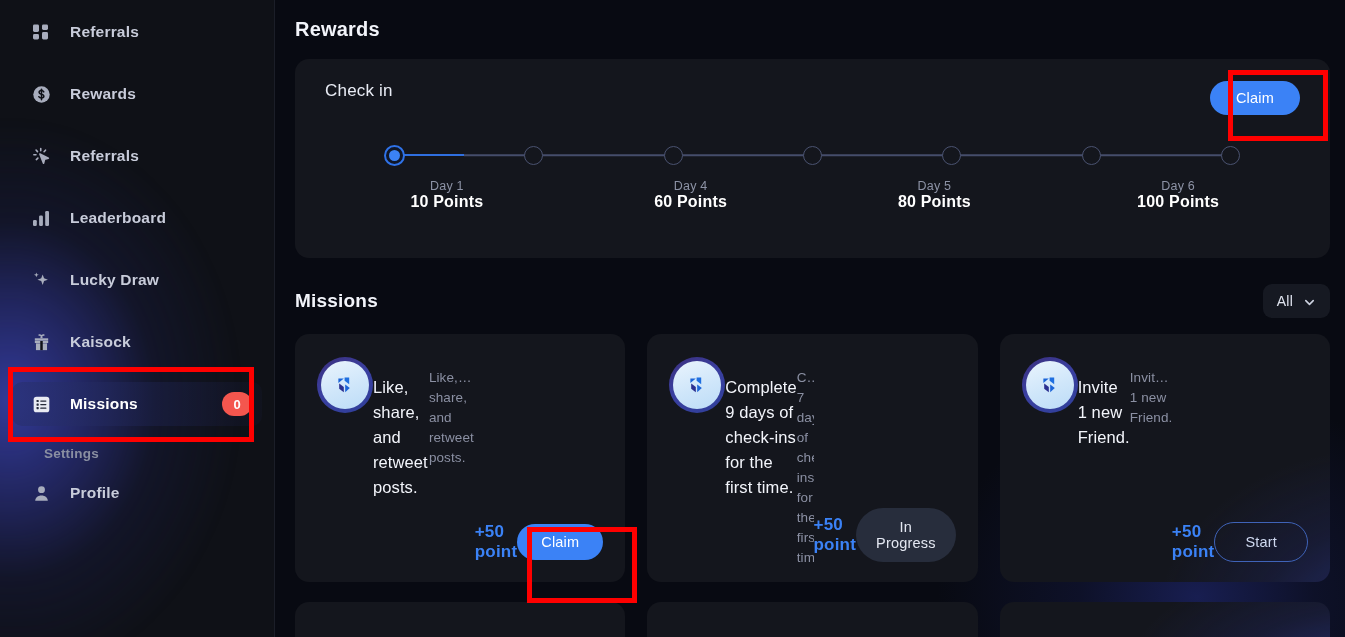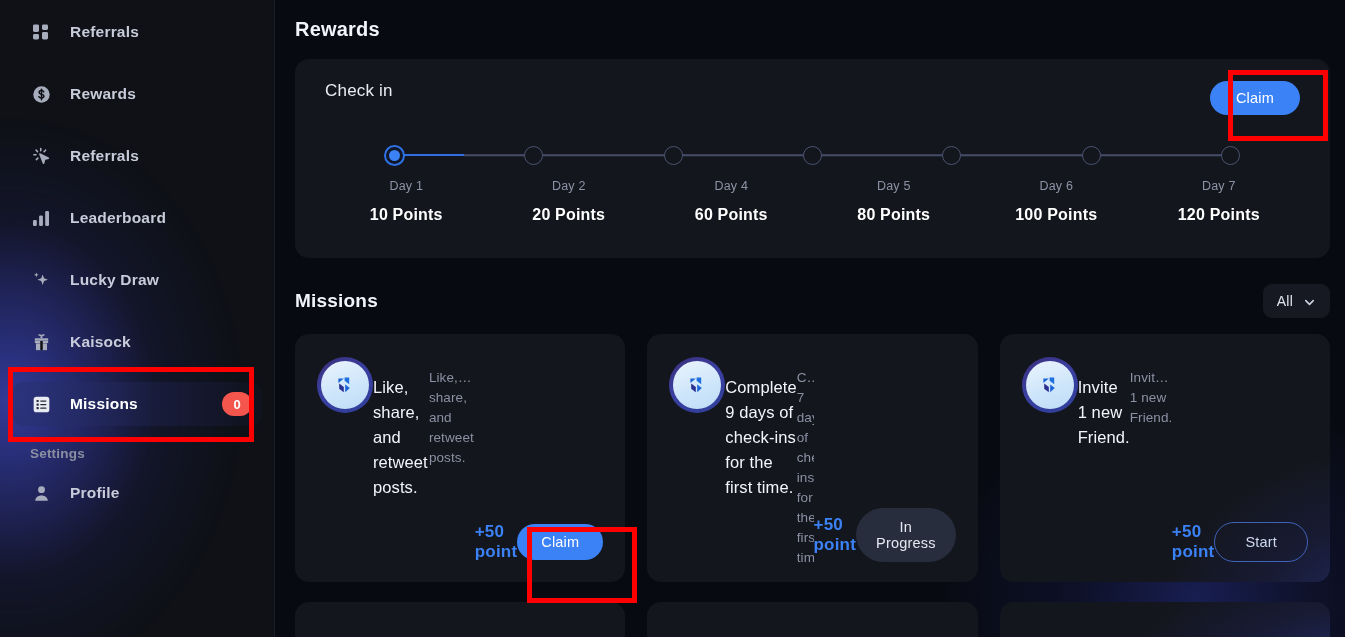--- a/index.html
+++ b/index.html
@@ -95,21 +95,21 @@
     display: flex;
     align-items: center;
     justify-content: center;
   }
 
   .nav-section-title {
     font-size: 13.5px;
     font-weight: 700;
     color: #8a8fa2;
     padding: 0 0 0 30px;
-    margin: 20px 0 10px 0;
+    margin: 20px 0 10px 14px;
     letter-spacing: 0.2px;
   }
 
   
   .main {
     flex: 1 1 auto;
     position: relative;
     height: 637px;
     padding: 18px 15px 0 20px;
     overflow: hidden;
@@ -230,21 +230,20 @@
     margin-top: 14px;
   }
   .step-lab { flex: 1 1 0; text-align: center; }
   .step-lab .d {
     font-size: 12.5px;
     color: #8d93a6;
     font-weight: 400;
     letter-spacing: 0.2px;
   }
   .step-lab .p {
-    margin-top: 13px;
     font-size: 16px;
     color: #ffffff;
     font-weight: 700;
     letter-spacing: 0.2px;
   }
 
   
   .missions-head {
     display: flex;
     align-items: center;
@@ -553,38 +552,30 @@
               <span class="dot"></span>
             </div>
           </div>
 
           <div class="step-labels">
             <div class="step-lab">
               <div class="d">Day 1</div>
               <div class="p">10 Points</div>
             </div>
             <div class="step-lab">
-              <div class="d">Day 2</div>
-              <div class="p">20 Points</div>
-            </div>
-            <div class="step-lab">
               <div class="d">Day 4</div>
               <div class="p">60 Points</div>
             </div>
             <div class="step-lab">
               <div class="d">Day 5</div>
               <div class="p">80 Points</div>
             </div>
             <div class="step-lab">
               <div class="d">Day 6</div>
               <div class="p">100 Points</div>
-            </div>
-            <div class="step-lab">
-              <div class="d">Day 7</div>
-              <div class="p">120 Points</div>
             </div>
           </div>
         </div>
       </section>
 
       <div class="missions-head">
         <div class="missions-title">Missions</div>
         <div class="filter-pill">
           <span class="fl">All</span>
           <span class="chev">

